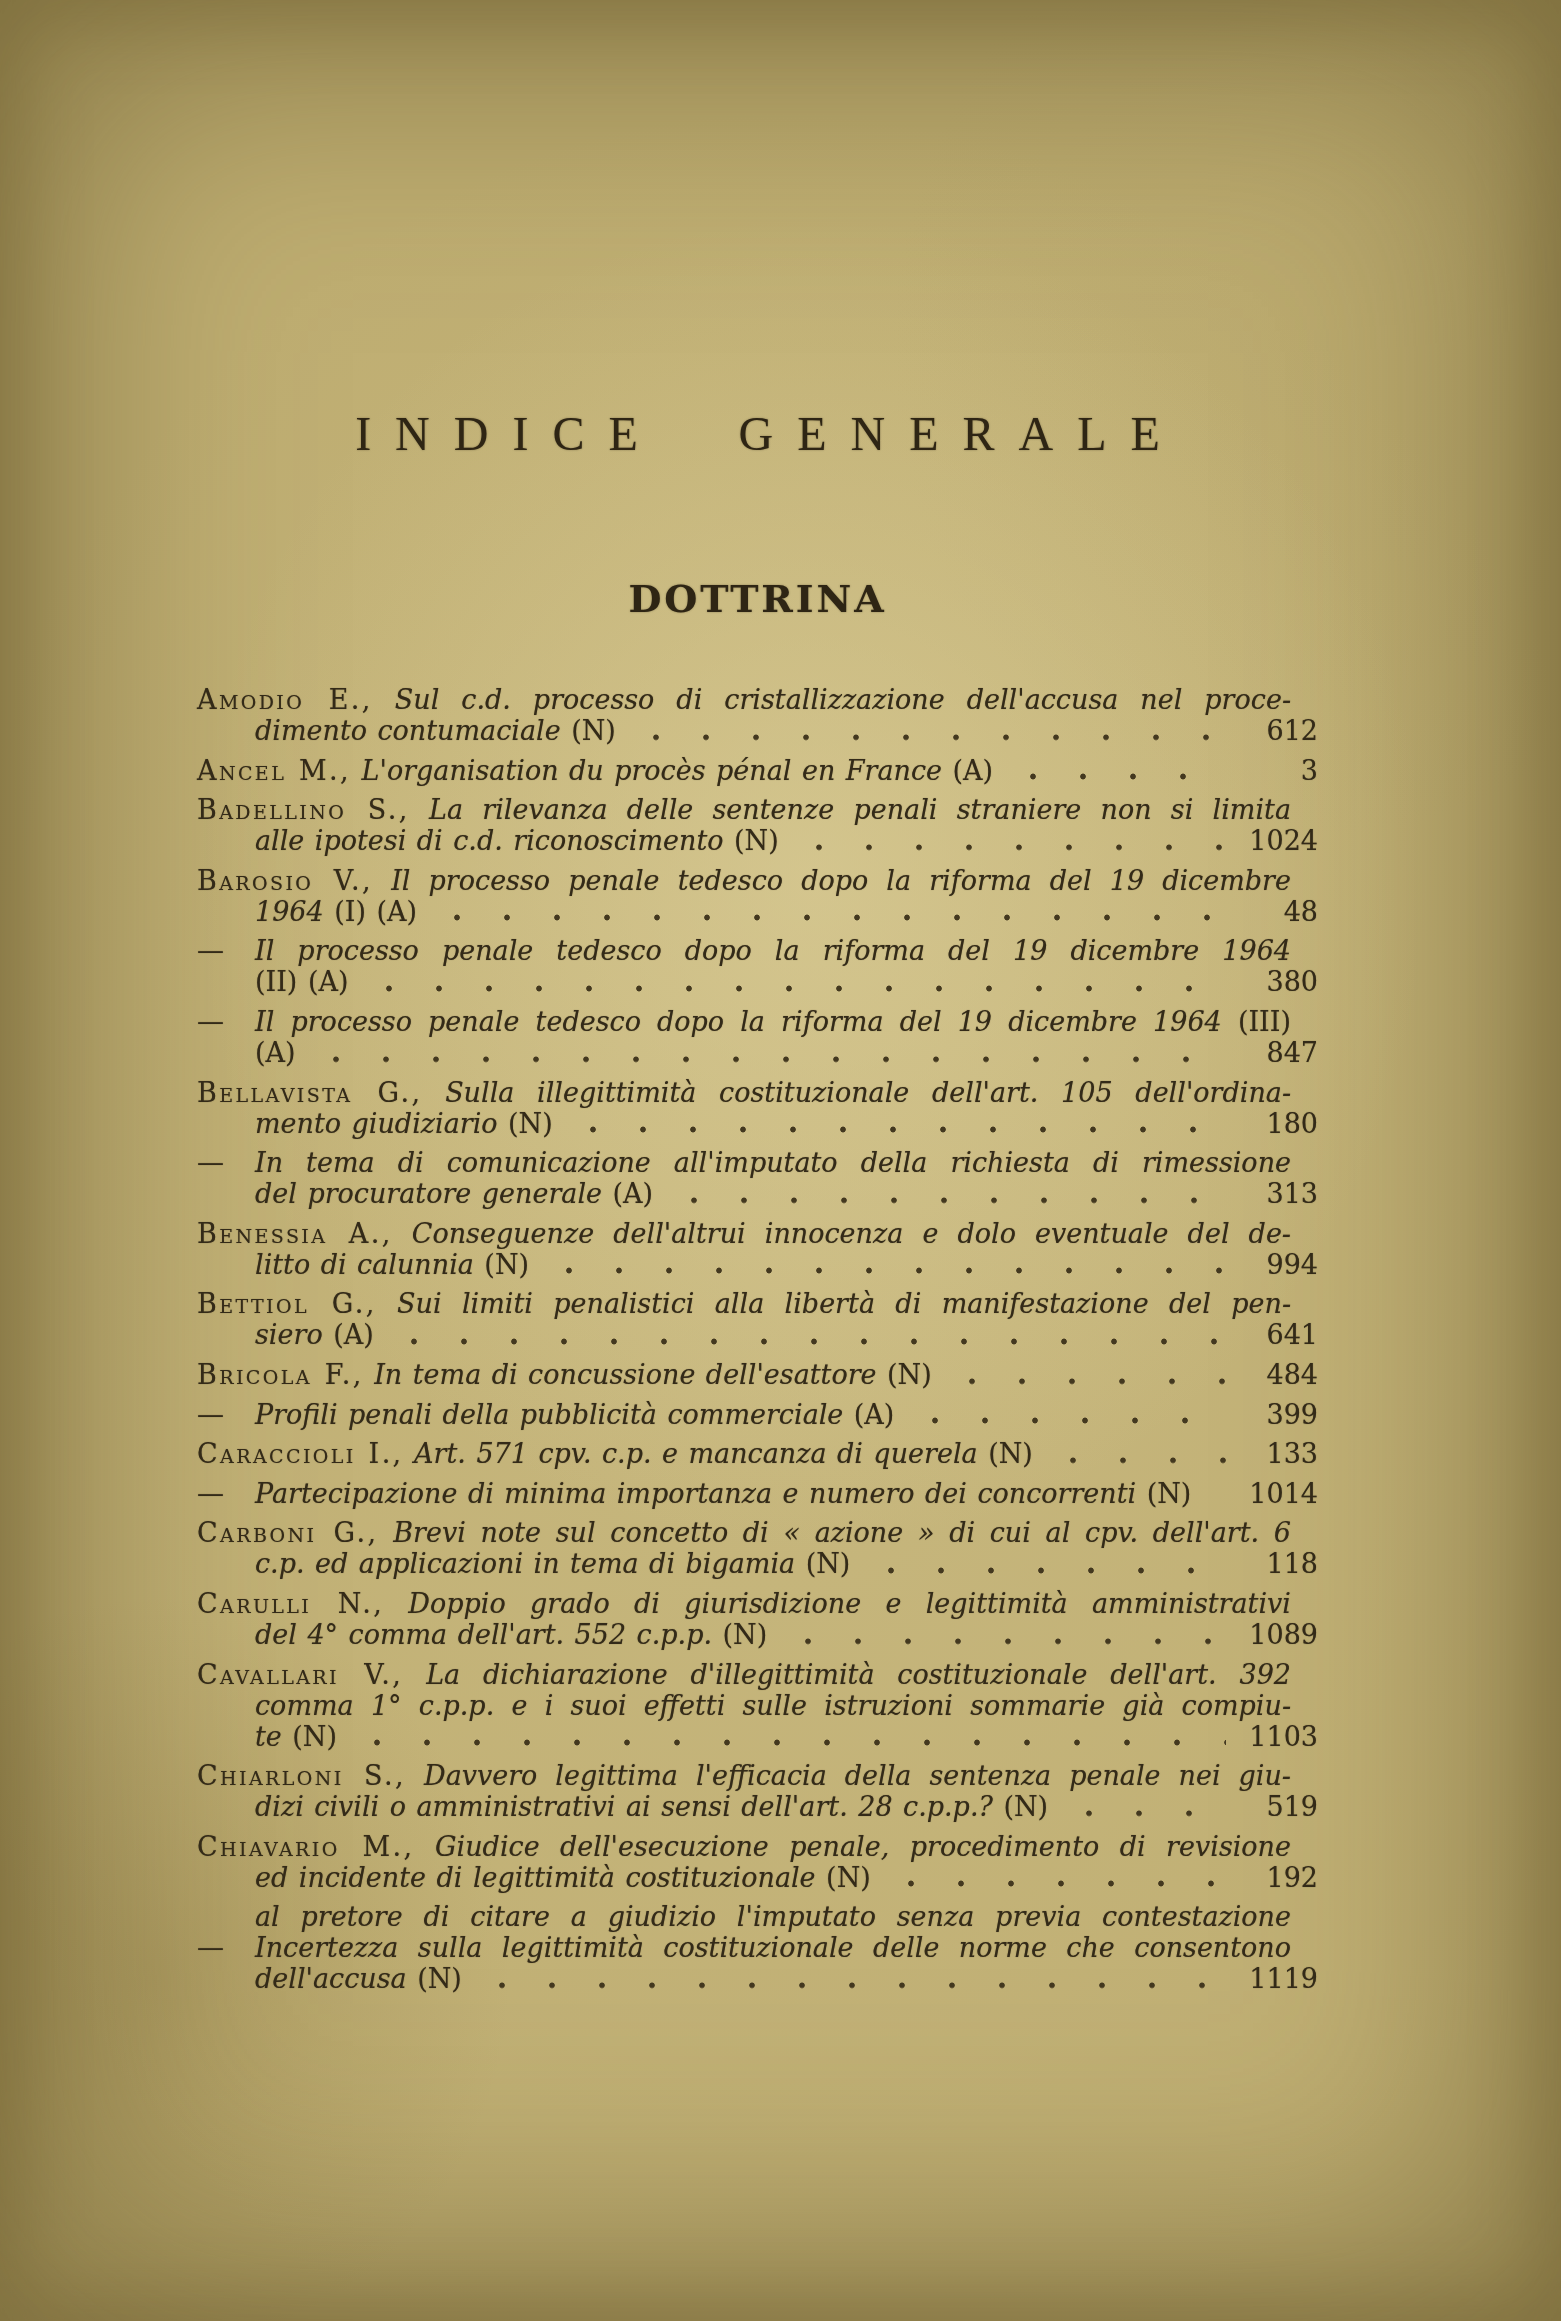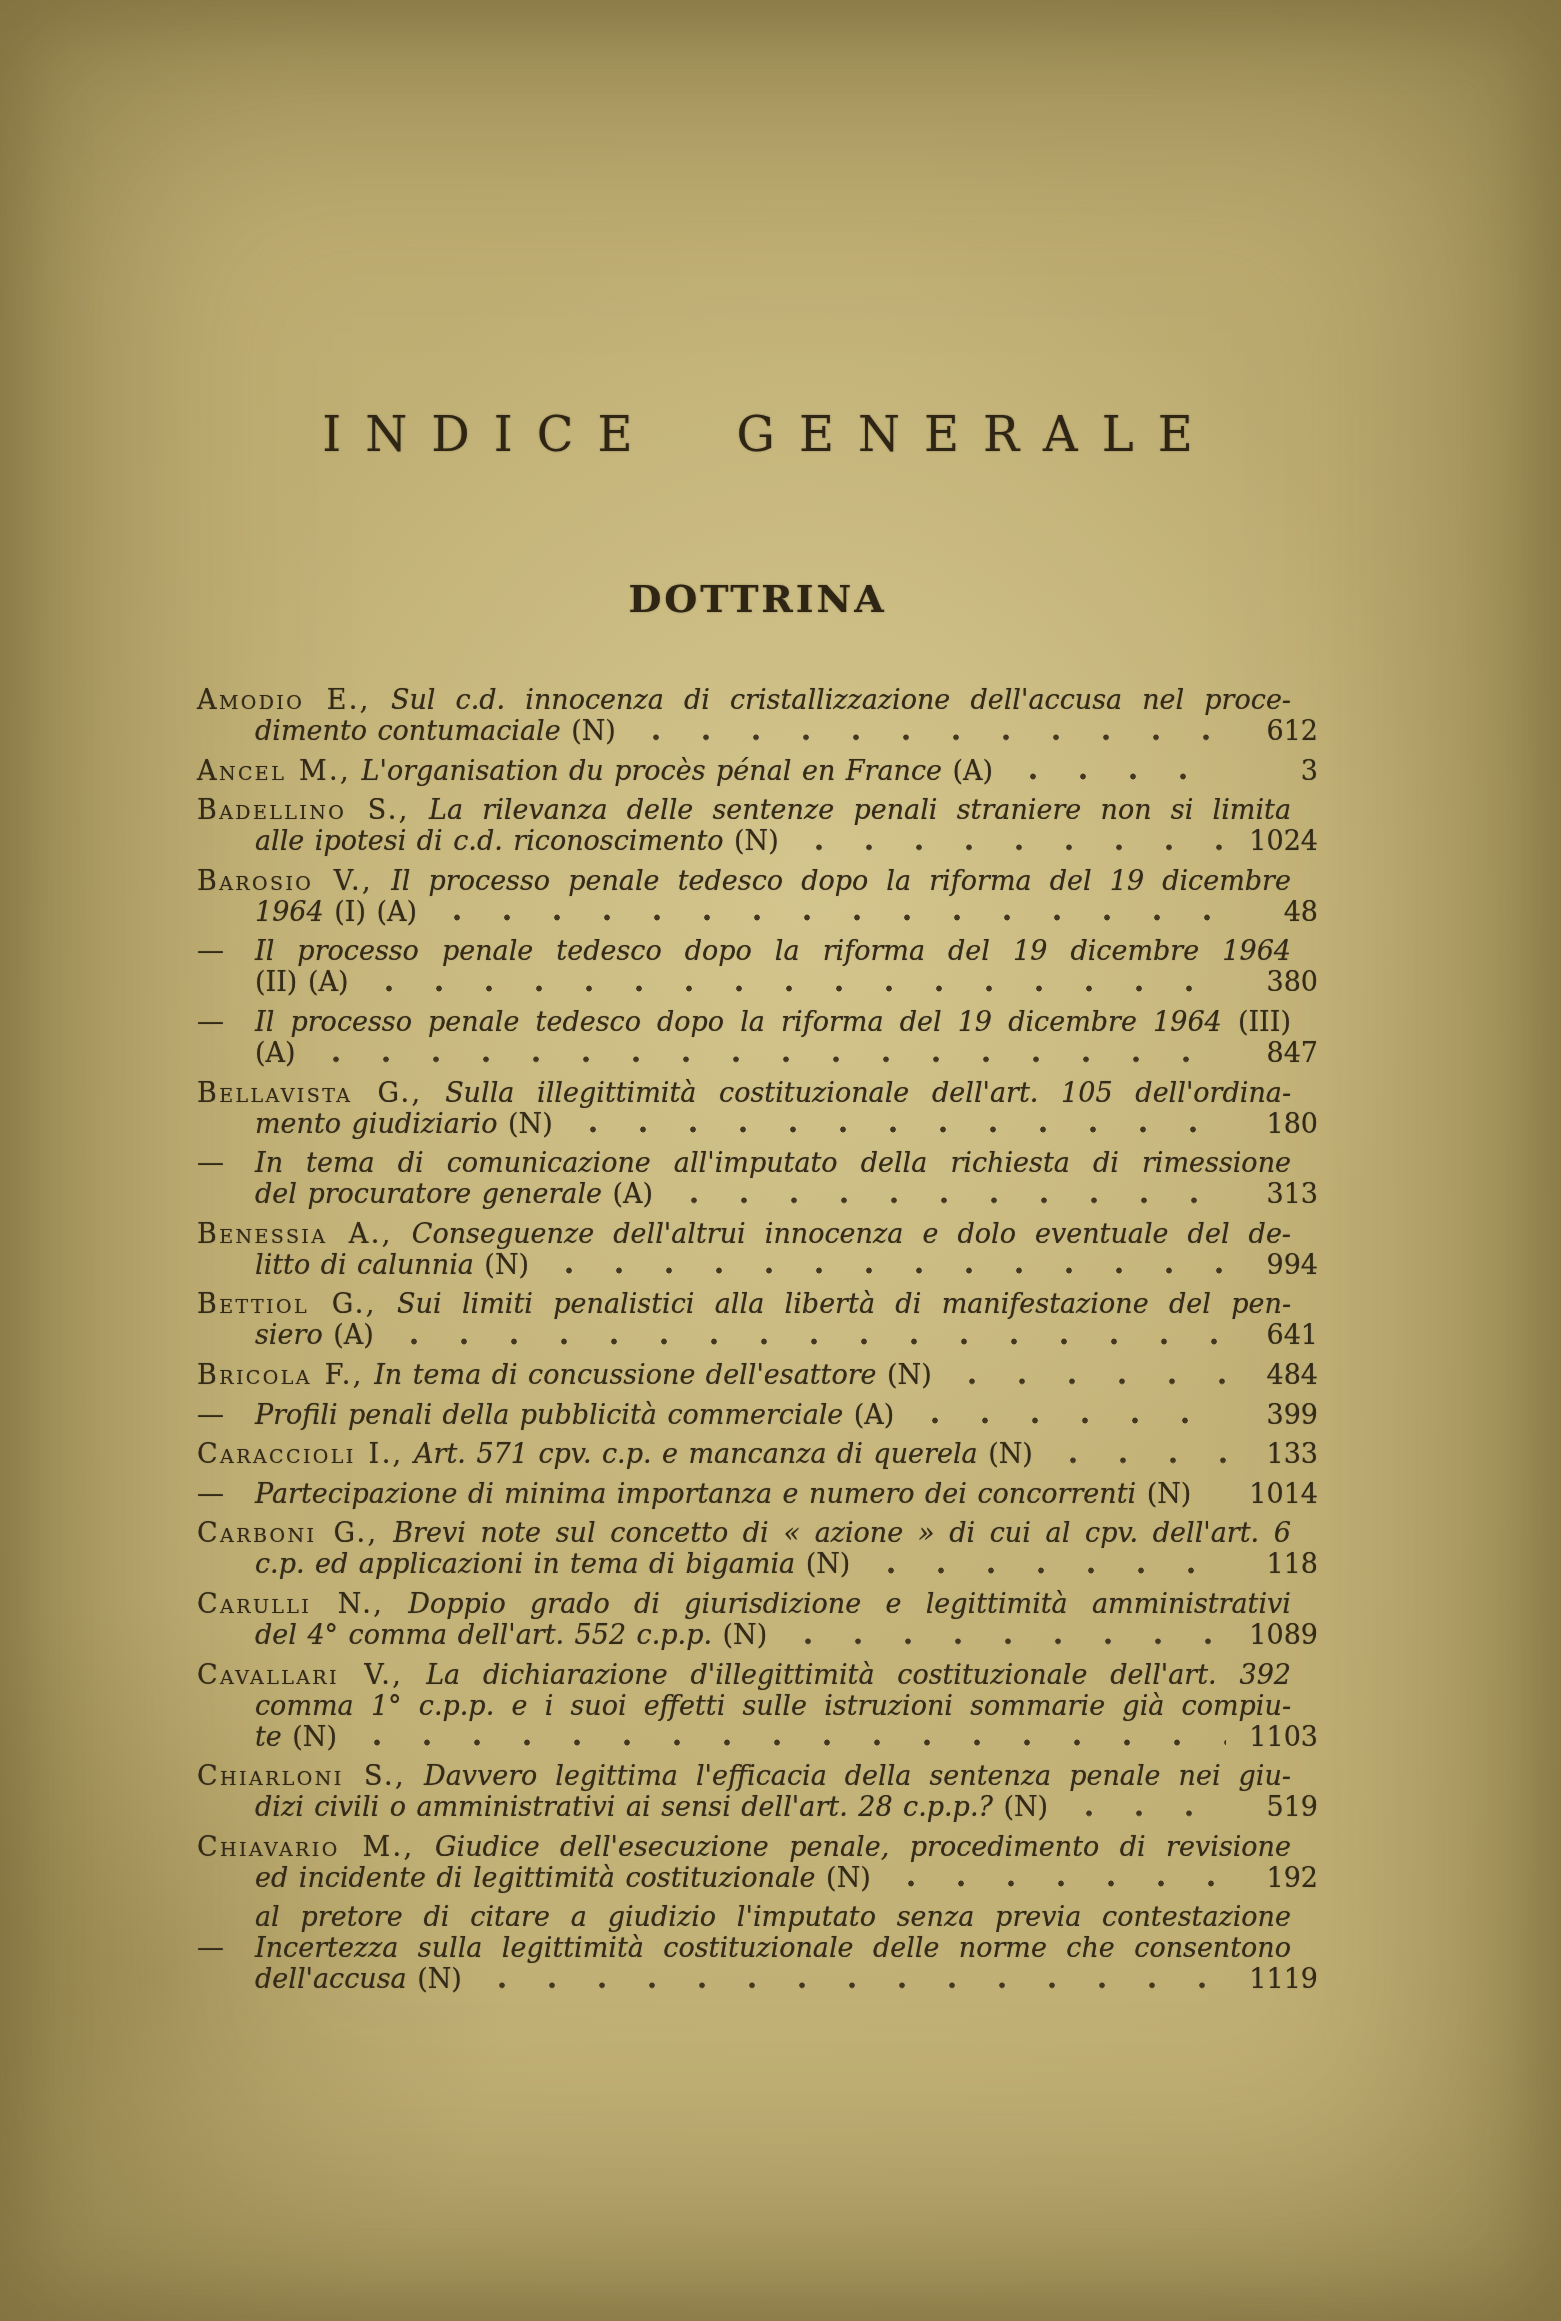--- a/index.html
+++ b/index.html
@@ -18,20 +18,21 @@
     box-shadow: inset 0 0 231px 77px rgba(92,77,34,0.50), inset 0 0 67px 24px rgba(92,77,34,0.28);
   }
   .page-title{
     position:absolute; top:408px; left:197px; width:1121px;
     text-align:center;
     font-size:48px; line-height:1.1;
     letter-spacing:0.50em; word-spacing:0.85em; text-indent:0.50em;
     color:#2e2514;
     text-shadow:0 0 1.9px rgba(46,37,20,0.45);
     white-space:nowrap;
+    font-family:Liberation Serif, serif;
   }
   .section-heading{
     position:absolute; top:576px; left:197px; width:1121px;
     text-align:center;
     font-size:38px; font-weight:bold; letter-spacing:2.9px;
     color:#2e2514;
     text-shadow:0 0 1.9px rgba(46,37,20,0.45);
   }
   .entries{
     position:absolute; top:684px; left:197px; width:1121px;
@@ -67,21 +68,21 @@
   .pg{ min-width:75px; text-align:right; font-style:normal; white-space:nowrap; }
 </style>
 </head>
 <body>
 
 <div class="sheet">
   <div class="page-title">INDICE GENERALE</div>
   <div class="section-heading">DOTTRINA</div>
   <div class="entries">
       <div class="entry">
-        <div class="line fill"><span class="lt"><span class="author">Amodio E.,</span> <span class="t">Sul c.d. innocenza di cristallizzazione dell'accusa nel proce-</span></span></div>
+        <div class="line fill"><span class="lt"><span class="author">Amodio E.,</span> <span class="t">Sul c.d. processo di cristallizzazione dell'accusa nel proce-</span></span></div>
         <div class="line cont last">
           <span class="lt"><span class="t">dimento contumaciale <span class="rm">(N)</span></span></span>
           <span class="dots"></span>
           <span class="pg">612</span>
         </div>
       </div>
       <div class="entry">
         <div class="line last">
           <span class="lt"><span class="author">Ancel M.,</span> <span class="t">L'organisation du procès pénal en France <span class="rm">(A)</span></span></span>
           <span class="dots"></span>

